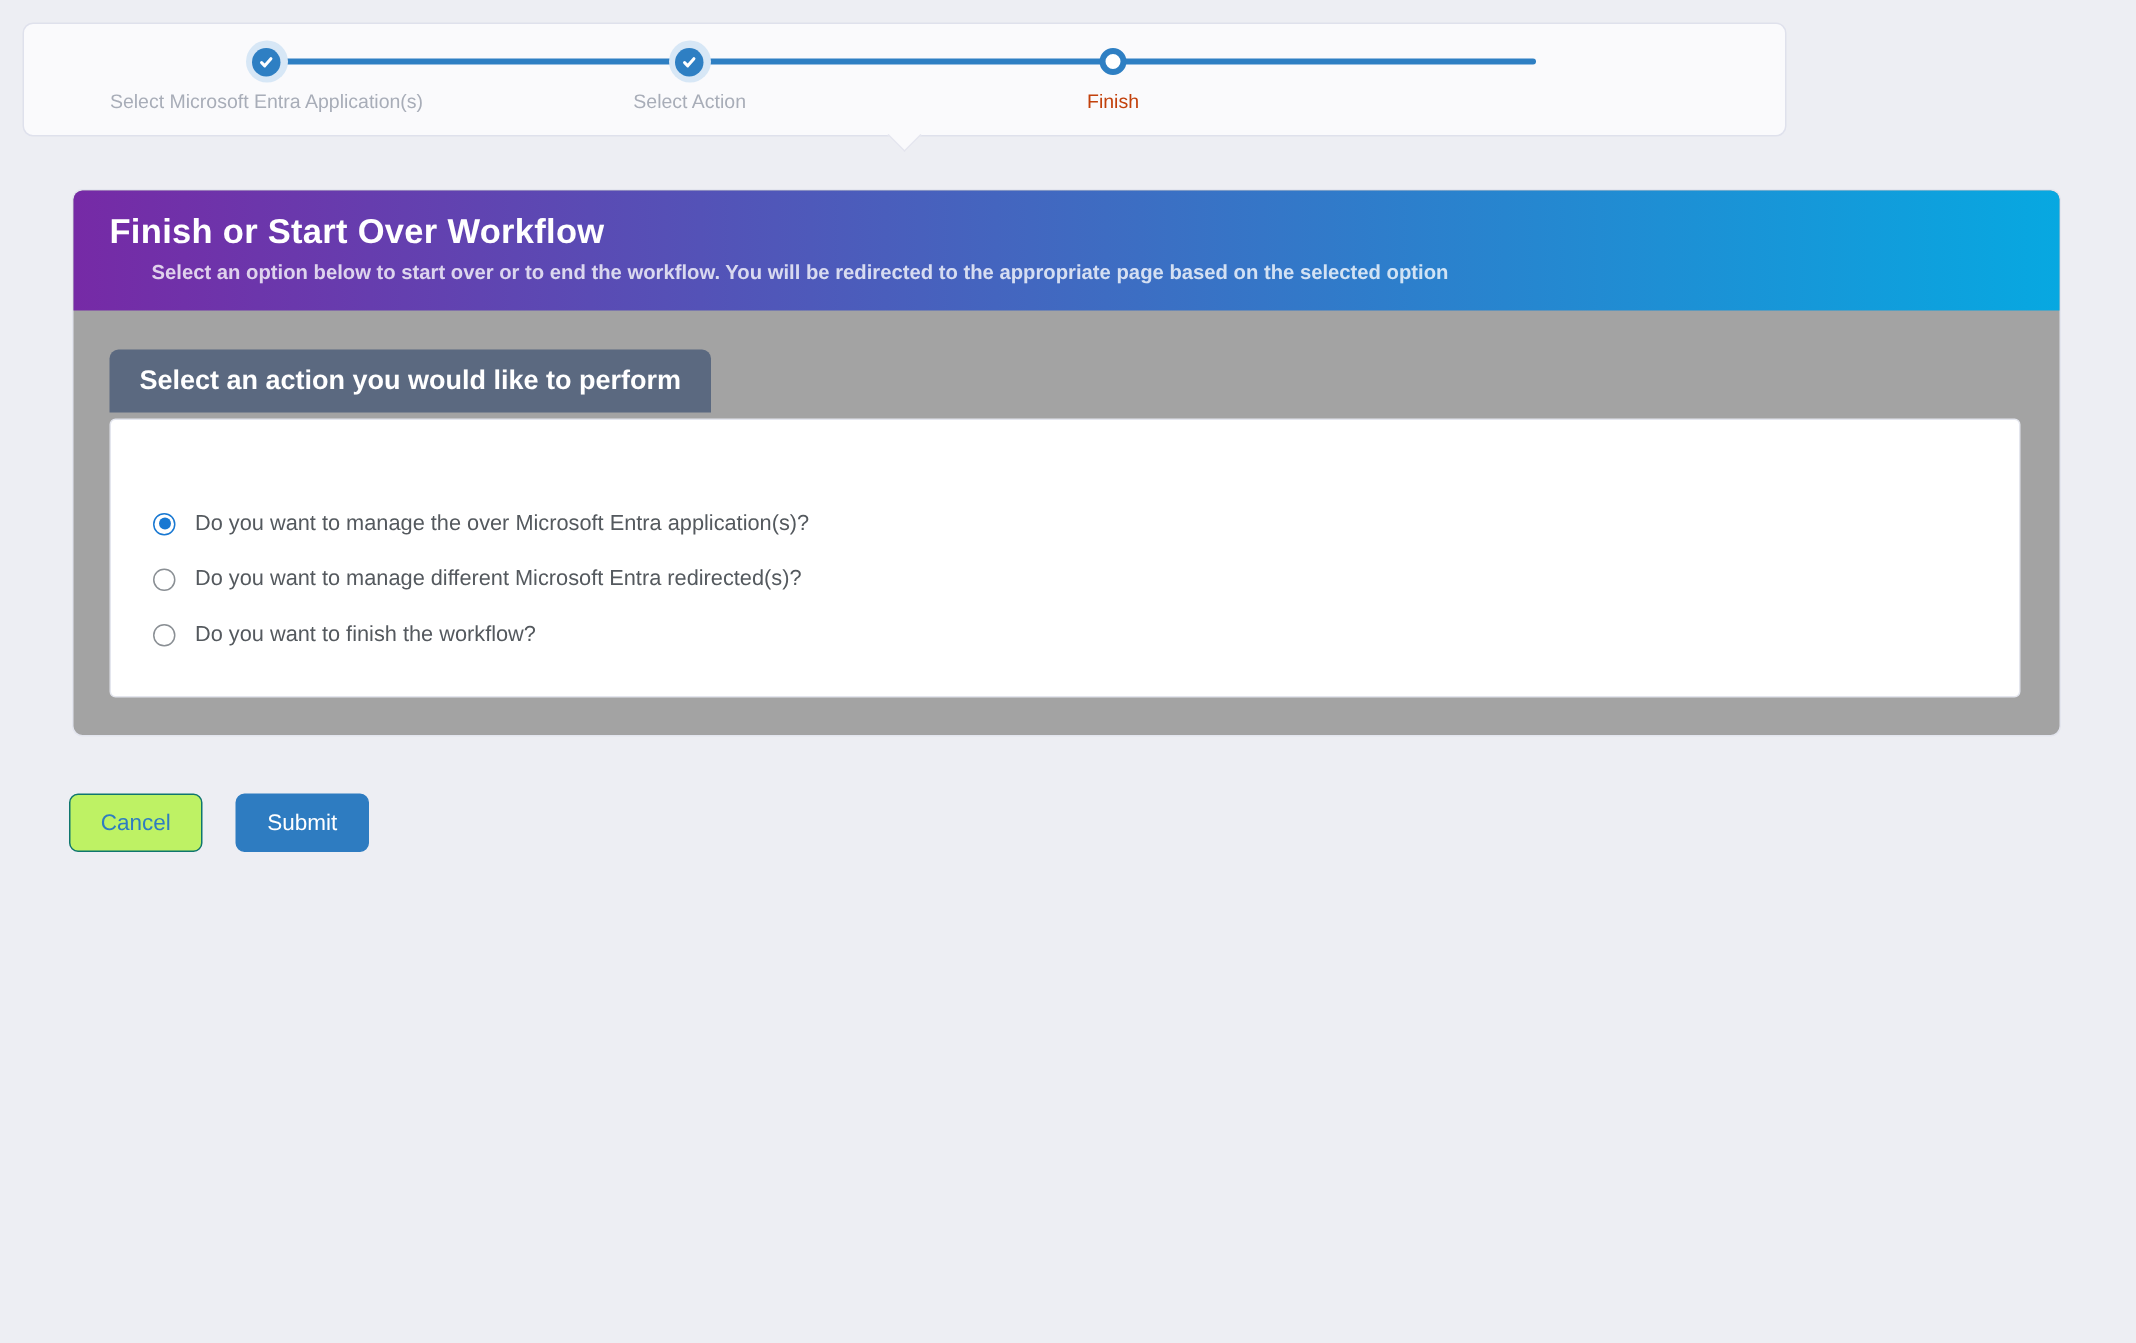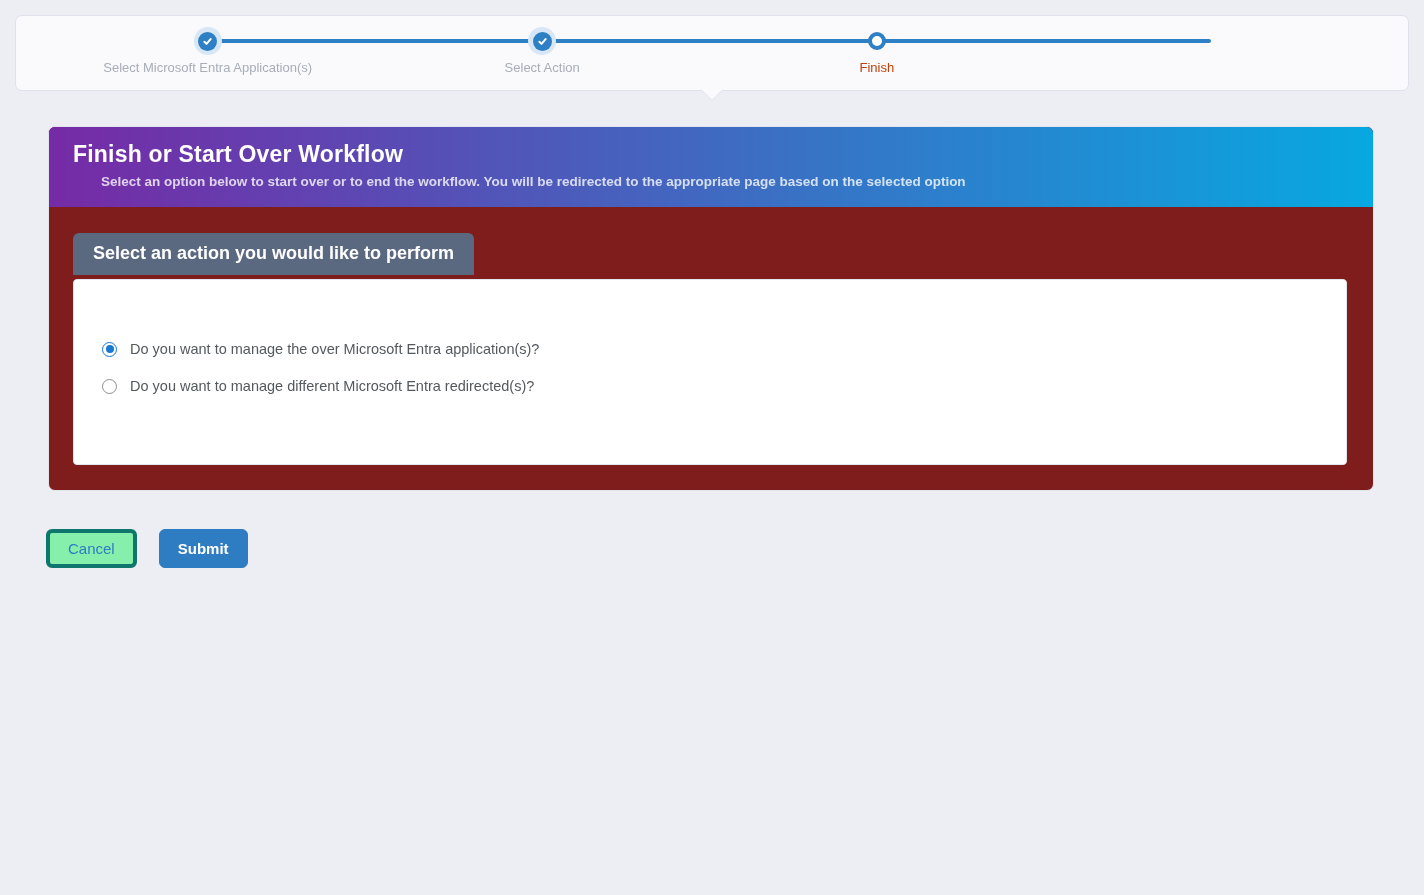--- a/index.html
+++ b/index.html
@@ -8,21 +8,21 @@
     font-family: "Liberation Sans", sans-serif;
     background: #edeef3;
     position: relative;
     overflow: hidden;
   }
 
   
   .stepper-card {
     position: absolute;
     left: 15px; top: 15px;
-    width: 1394px; height: 76px;
+    width: 1176px; height: 76px;
     background: #fafafc;
     border: 1px solid #dfe1ec;
     border-radius: 7px;
   }
   .step-line {
     position: absolute;
     left: 13.77%; width: 72.05%;
     top: 23px; height: 4px;
     background: #2e7fc3;
     border-radius: 2px;
@@ -76,21 +76,21 @@
     transform: rotate(45deg);
     border-right: 1px solid #e4e5ee;
     border-bottom: 1px solid #e4e5ee;
   }
 
   
   .main-card {
     position: absolute;
     left: 48px; top: 126px;
     width: 1326px; height: 365px;
-    background: #7f1d1d;
+    background: #a3a3a3;
     border: 1px solid #e3e5ee;
     border-radius: 7px;
   }
   .card-header {
     height: 80px;
     border-radius: 6px 6px 0 0;
     background: linear-gradient(90deg, #762aa6 0%, #3e6cc2 52%, #07a8e1 100%);
     padding: 14px 24px 0 24px;
   }
   .card-title {
@@ -164,30 +164,30 @@
   .btn {
     height: 39px;
     min-width: 89px;
     padding: 0 18px;
     border-radius: 6px;
     font-family: "Liberation Sans", sans-serif;
     font-size: 15px;
     cursor: pointer;
   }
   .btn-cancel {
-    background: #86efac;
-    border: 4px solid #0f766e;
+    background: #bef264;
+    border: 1px solid #0f766e;
     color: #2e7cc1;
   }
   .btn-submit {
     margin-left: 22px;
     background: #2e7cc1;
     border: 1px solid #2e7cc1;
     color: #ffffff;
-    font-weight: bold;
+    font-weight: normal;
   }
 </style>
 </head>
 <body>
 
 <div class="stepper-card">
   <div class="step-line"></div>
 
   <div class="step complete">
     <div class="marker">
@@ -241,20 +241,24 @@
       <label class="option selected">
         <span class="radio"></span>
         <span class="option-label">Do you want to manage the over Microsoft Entra application(s)?</span>
       </label>
 
       <label class="option">
         <span class="radio"></span>
         <span class="option-label">Do you want to manage different Microsoft Entra redirected(s)?</span>
       </label>
 
+      <label class="option">
+        <span class="radio"></span>
+        <span class="option-label">Do you want to finish the workflow?</span>
+      </label>
 
     </div>
   </div>
 </div>
 
 <div class="actions">
   <button class="btn btn-cancel">Cancel</button>
   <button class="btn btn-submit">Submit</button>
 </div>
 

